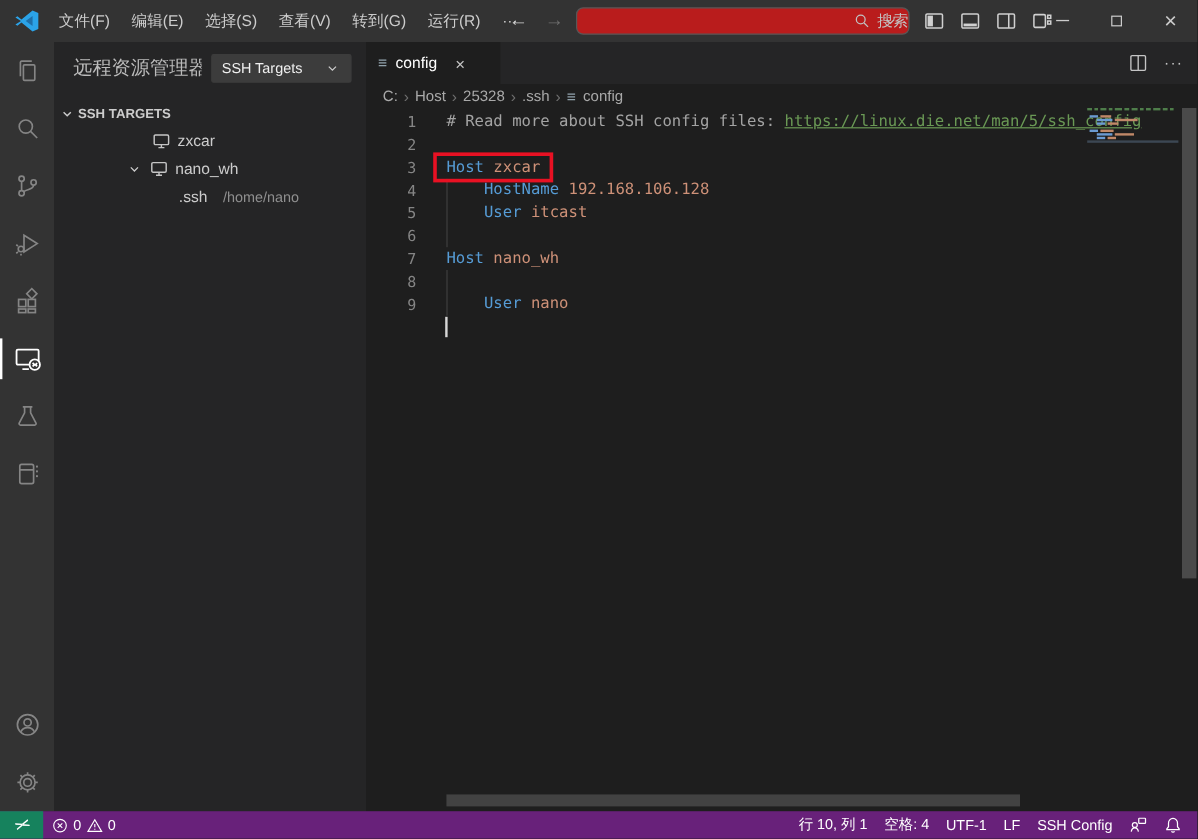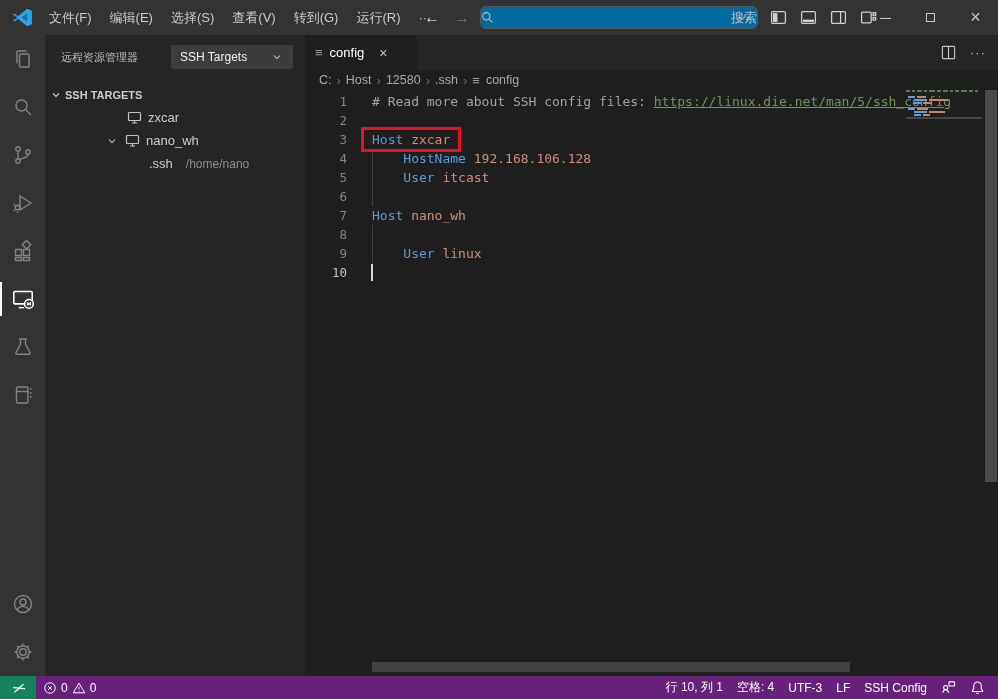--- a/index.html
+++ b/index.html
@@ -7,41 +7,41 @@
   body{background:#1e1e1e;font-family:"Liberation Sans","DejaVu Sans",sans-serif;color:#cccccc;font-size:13px;-webkit-user-select:none;user-select:none}
   .window{position:relative;width:998px;height:699px;display:flex;flex-direction:column}
 
   
   .titlebar{position:relative;height:35px;background:#333333;flex:none}
   .vscode-logo{position:absolute;left:12px;top:7px;width:21px;height:21px}
   .menubar{position:absolute;left:40px;top:0;height:35px;display:flex;align-items:flex-end}
   .menu-item{padding:0 9px;line-height:35px;color:#cccccc;cursor:default}
   .nav-arrows{position:absolute;left:424px;top:0;height:35px;display:flex;align-items:center;gap:14px;font-size:16px}
   .arrow-back{color:#cccccc}.arrow-fwd{color:#6e6e6e}
-  .searchbox{position:absolute;left:480px;top:6px;width:278px;height:23px;background:#0369a1;border:1px solid #575757;border-radius:6px;display:flex;align-items:center;justify-content:space-between;gap:6px;color:#c2c2c2}
+  .searchbox{position:absolute;left:480px;top:6px;width:278px;height:23px;background:#b91c1c;border:1px solid #575757;border-radius:6px;display:flex;align-items:center;justify-content:flex-end;gap:6px;color:#c2c2c2}
   .searchbox .chev-wrap{position:absolute;right:8px;top:4px}
   .layout-controls{position:absolute;left:770px;top:0;height:35px;display:flex;align-items:center;gap:13px}
   .layout-controls svg{display:block}
   .win-controls{position:absolute;right:0;top:0;height:35px;display:flex}
   .win-btn{width:45px;height:35px;display:flex;align-items:center;justify-content:center;color:#cccccc;font-size:15px}
   .max-glyph{width:9px;height:9px;border:1px solid #cccccc;display:inline-block}
 
   
   .main{flex:1;display:flex;min-height:0}
   .activitybar{width:45px;background:#333333;flex:none;display:flex;flex-direction:column;align-items:center}
   .ab-item{width:45px;height:48px;display:flex;align-items:center;justify-content:center;color:#858585;position:relative}
   .ab-item.active{color:#ffffff}
   .ab-item.active::before{content:"";position:absolute;left:0;top:7px;bottom:7px;width:2px;background:#ffffff}
   .ab-bottom{margin-top:auto}
   .ab-item svg{stroke:currentColor;fill:none;stroke-width:1.4}
 
   
   .sidebar{width:260px;background:#252526;flex:none;display:flex;flex-direction:column}
   .sidebar-header{display:flex;align-items:center;padding:10px 12px 8px 16px;gap:8px}
-  .sidebar-title{font-size:11px;color:#bbbbbb;white-space:nowrap;overflow:hidden}
+  .sidebar-title{font-size:16px;color:#bbbbbb;white-space:nowrap;overflow:hidden}
   .sidebar-select{margin-left:auto;width:122px;height:24px;background:#3c3c3c;border:1px solid #3c3c3c;border-radius:2px;display:flex;align-items:center;padding:0 8px;color:#f0f0f0;font-size:12px}
   .sidebar-select .chev-wrap{margin-left:auto}
   .tree{margin-top:6px;font-size:13px}
   .tree-row{height:23px;display:flex;align-items:center;color:#cccccc}
   .tree-section{font-weight:bold;font-size:11px;padding-left:4px;gap:2px}
   .tree-item{gap:6px}
   .tree-desc{color:#8f8f8f;font-size:12px;margin-left:7px}
   .chev-wrap{width:14px;height:14px;display:inline-flex;align-items:center;justify-content:center}
   .monitor-icon svg{stroke:#c5c5c5;fill:none;stroke-width:1.2;display:block}
 
@@ -291,21 +291,21 @@
               <line x1="8" y1="1.5" x2="8" y2="14.5"></line>
             </svg>
           <span style="letter-spacing:1px">···</span>
         </div>
       </div>
       <div class="breadcrumb" id="breadcrumb">
           <span>C:</span>
           <span class="sep">›</span>
           <span>Host</span>
           <span class="sep">›</span>
-          <span>12580</span>
+          <span>25328</span>
           <span class="sep">›</span>
           <span>.ssh</span>
           <span class="sep">›</span>
           <span class="file-icon" style="margin-right: 3px;">≡</span>
           <span>config</span>
         </div>
       <div class="code-wrap">
         <div id="code-lines">
             <div class="code-line">
               <span class="line-num">1</span>
@@ -333,25 +333,21 @@
             </div>
             <div class="code-line">
               <span class="line-num">7</span>
               <span class="line-text"><span class="t-keyword">Host</span><span class="t-value"> nano_wh</span></span>
             </div>
             <div class="code-line">
               <span class="line-num">8</span>
             </div>
             <div class="code-line">
               <span class="line-num">9</span>
-              <span class="line-text"><span class="t-plain">    </span><span class="t-keyword">User</span><span class="t-value"> linux</span></span>
-            </div>
-            <div class="code-line">
-              <span class="line-num active">10</span>
-              <span class="line-text"></span>
+              <span class="line-text"><span class="t-plain">    </span><span class="t-keyword">User</span><span class="t-value"> nano</span></span>
             </div>
           </div>
         <div class="indent-guide guide-1"></div>
         <div class="indent-guide guide-2"></div>
         <div class="cursor"></div>
         <div class="red-box" id="red-box" style="border-color: rgb(232, 17, 35);"></div>
         <div class="minimap" id="minimap">
             <div class="mm-seg" style="top: 0px; left: 0px; width: 4px; background: rgb(78, 125, 74);"></div>
             <div class="mm-seg" style="top: 0px; left: 6px; width: 3px; background: rgb(78, 125, 74);"></div>
             <div class="mm-seg" style="top: 0px; left: 11px; width: 5px; background: rgb(78, 125, 74);"></div>
@@ -402,21 +398,21 @@
       <span>0</span>
     </div>
     <div class="sb-right">
       <div class="sb-item">
           <span>行 10, 列 1</span>
         </div>
       <div class="sb-item">
           <span>空格: 4</span>
         </div>
       <div class="sb-item">
-          <span>UTF-3</span>
+          <span>UTF-1</span>
         </div>
       <div class="sb-item">
           <span>LF</span>
         </div>
       <div class="sb-item">
           <span>SSH Config</span>
         </div>
       <div class="sb-item">
         <svg width="15" height="15" viewBox="0 0 16 16">
             <rect x="8.5" y="2" width="6" height="4.5" rx="0.5"></rect>

